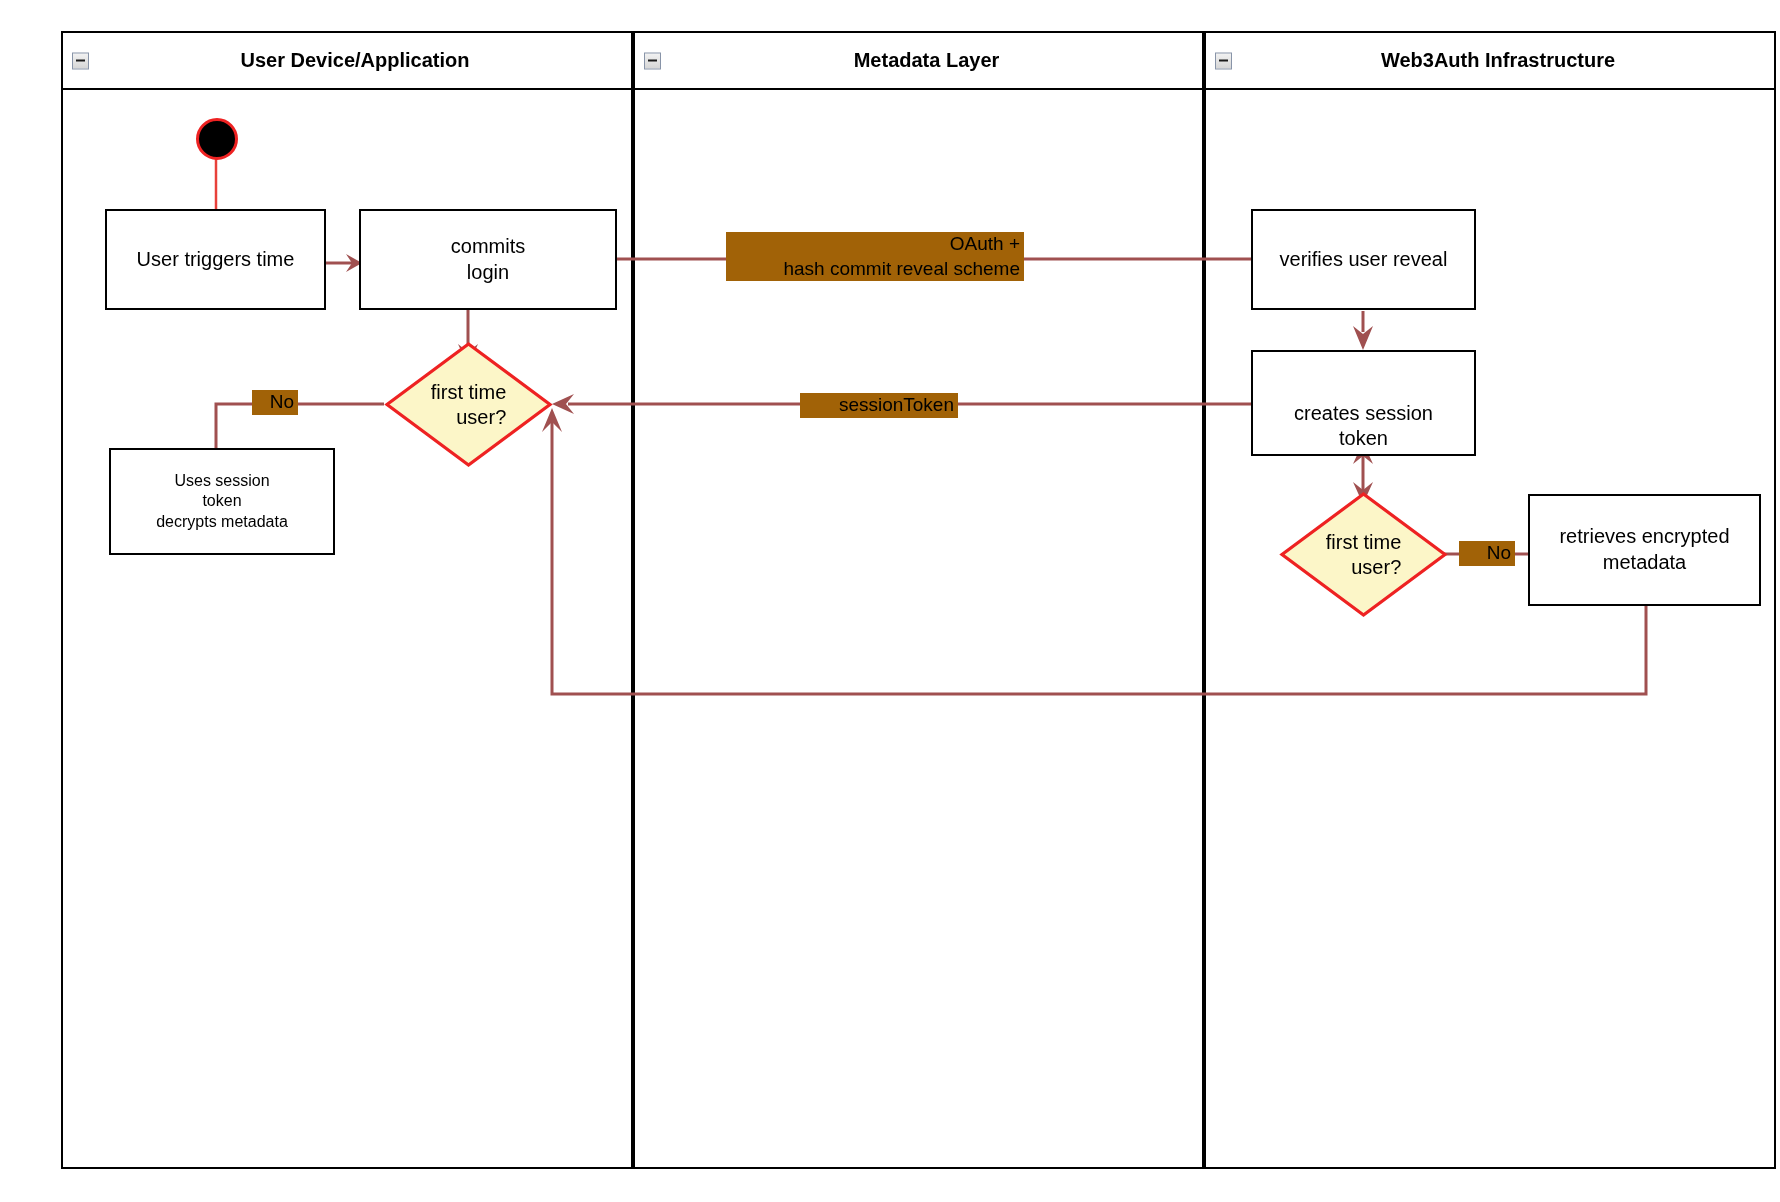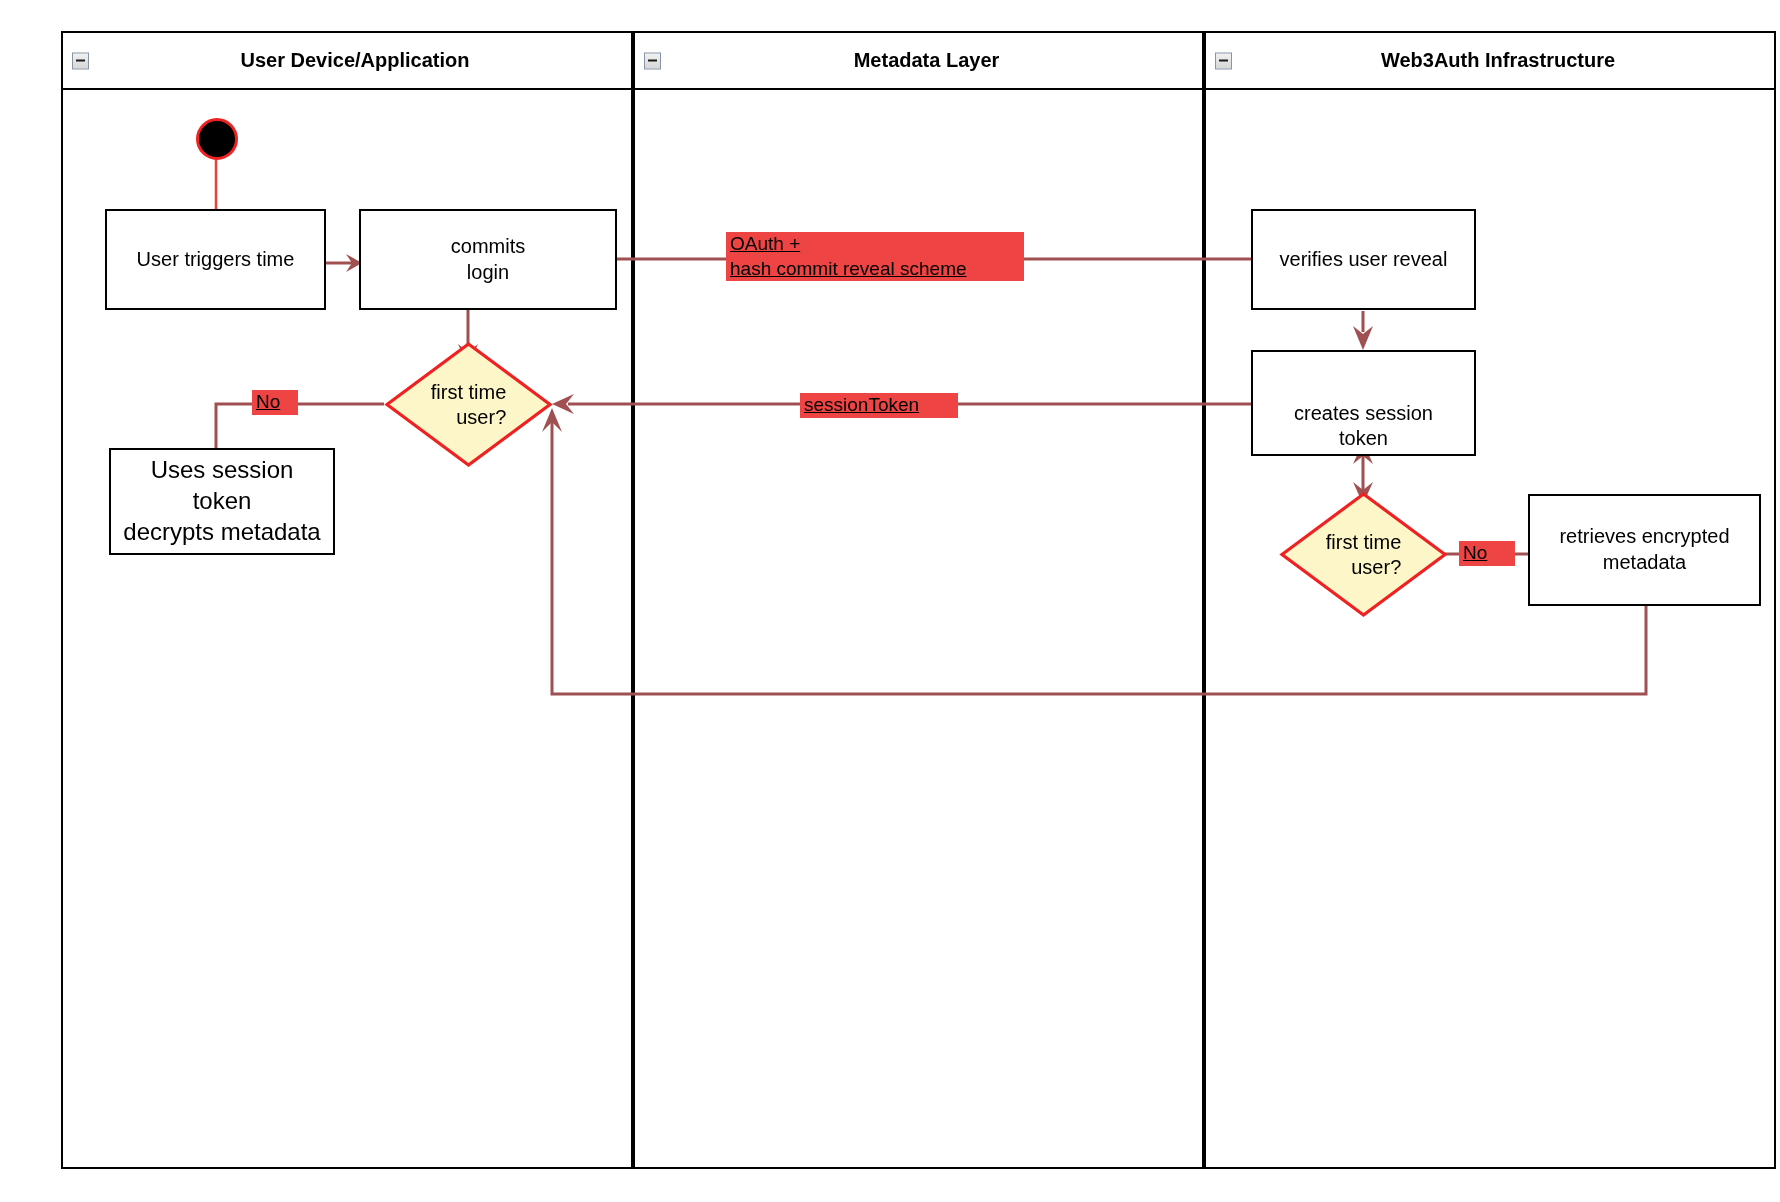--- a/index.html
+++ b/index.html
@@ -116,26 +116,25 @@
     stroke: #a05050;
     stroke-width: 3;
     fill: none;
   }
   .edge-line.thin { stroke-width: 2.5; }
   .edge-head { fill: #a05050; stroke: none; }
   .edge-label {
     position: absolute;
     font-size: 19px;
     color: #000000;
-    background: #ef4444;
-    text-align: left;
+    background: #a16207;
+    text-align: right;
     line-height: 1.3;
     white-space: pre-line;
     padding: 0 4px;
-    text-decoration: underline;
   }
 </style>
 </head>
 <body>
 
 <div id="canvas">
 
   <div class="lane" style="left:61px; top:31px; width:572px; height:1138px;">
     <div class="lane-header" style="height:57px;">
       <span class="collapse-icon">
@@ -229,21 +228,21 @@
   </div>
 
   <div class="diamond-wrap" style="left:384px; top:341px; width:169px; height:127px;">
     <svg width="169" height="127" viewBox="0 0 169 127">
       <polygon points="84.5,3 166,63.5 84.5,124 3,63.5" fill="#fcf6c8" stroke="#ee2222" stroke-width="3.2"></polygon>
     </svg>
     <div class="diamond-label">first time
 user?</div>
   </div>
 
-  <div class="act" style="left:109px; top:448px; width:226px; height:107px; font-size:24px;">
+  <div class="act" style="left:109px; top:448px; width:226px; height:107px; font-size:16px;">
     <span>Uses session
 token
 decrypts metadata</span>
   </div>
 
   <div class="act" style="left:1251px; top:209px; width:225px; height:101px;">
     <span>verifies user reveal</span>
   </div>
 
   <div class="act" style="left:1251px; top:350px; width:225px; height:106px;align-items:flex-end;">

